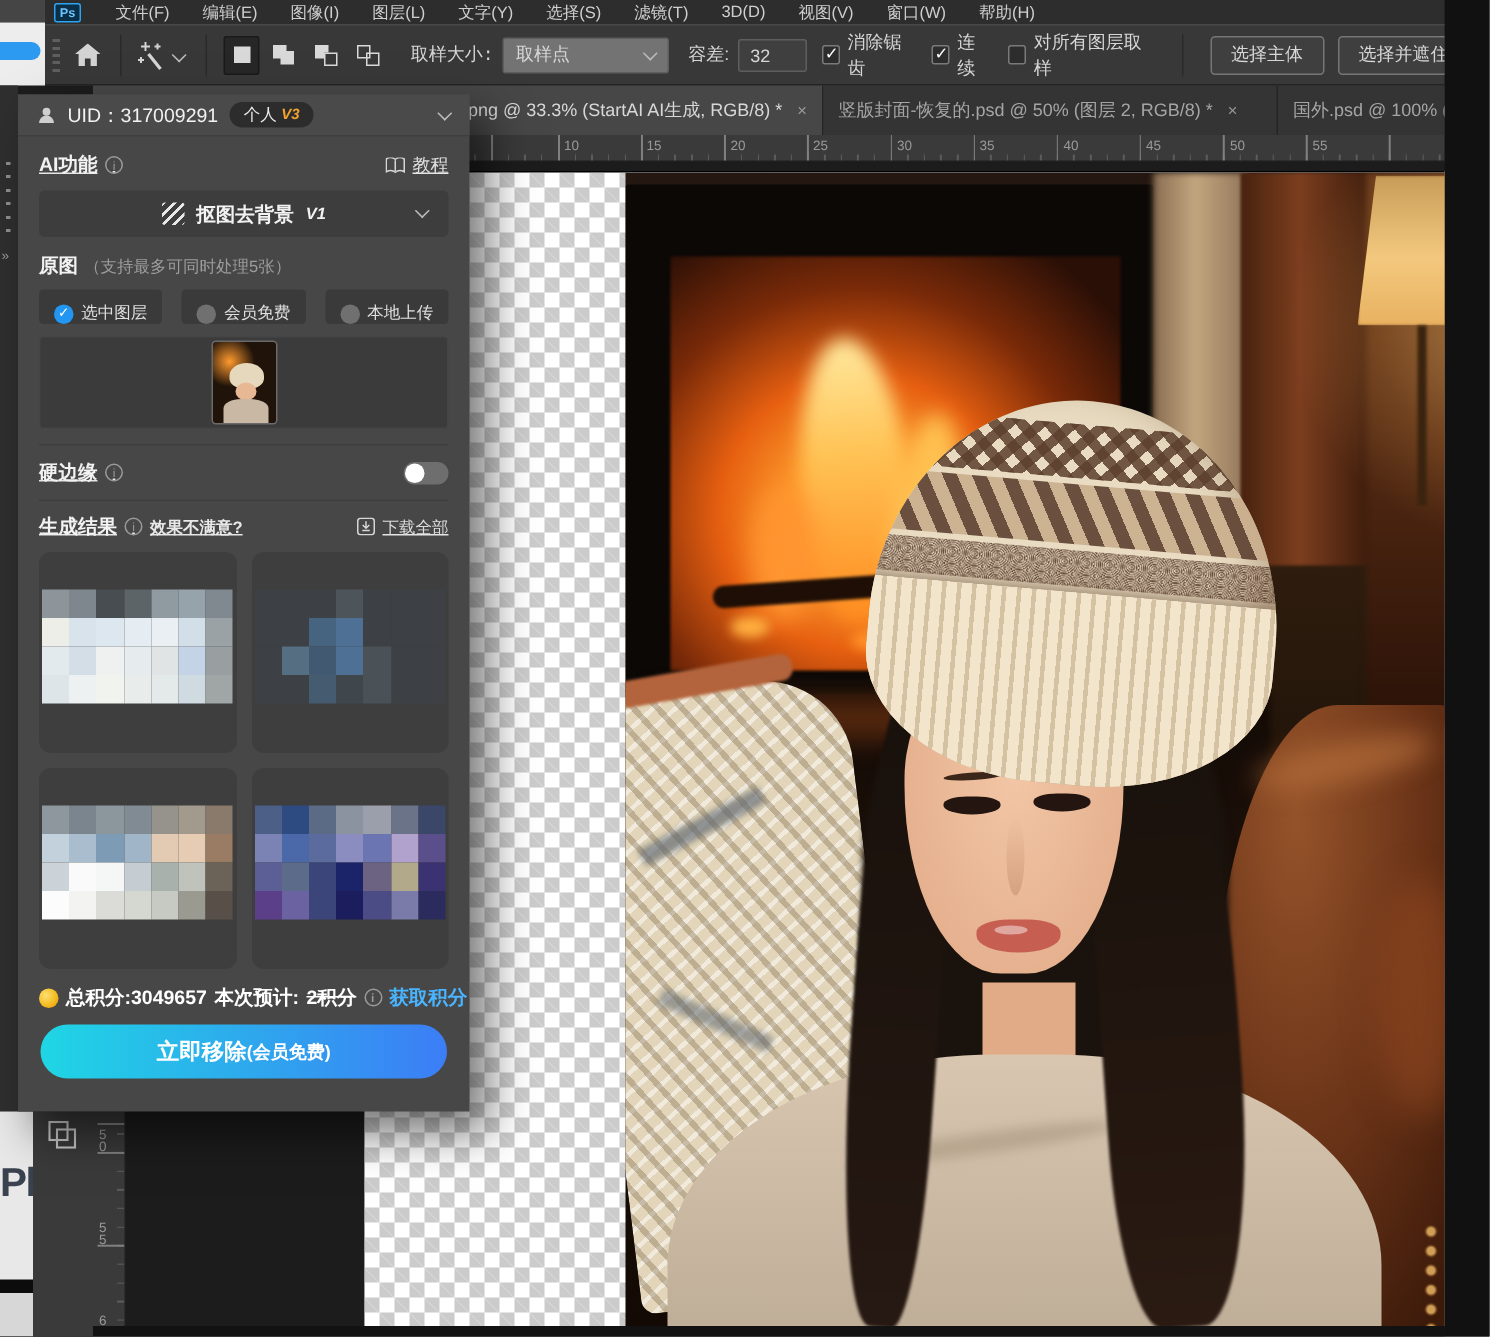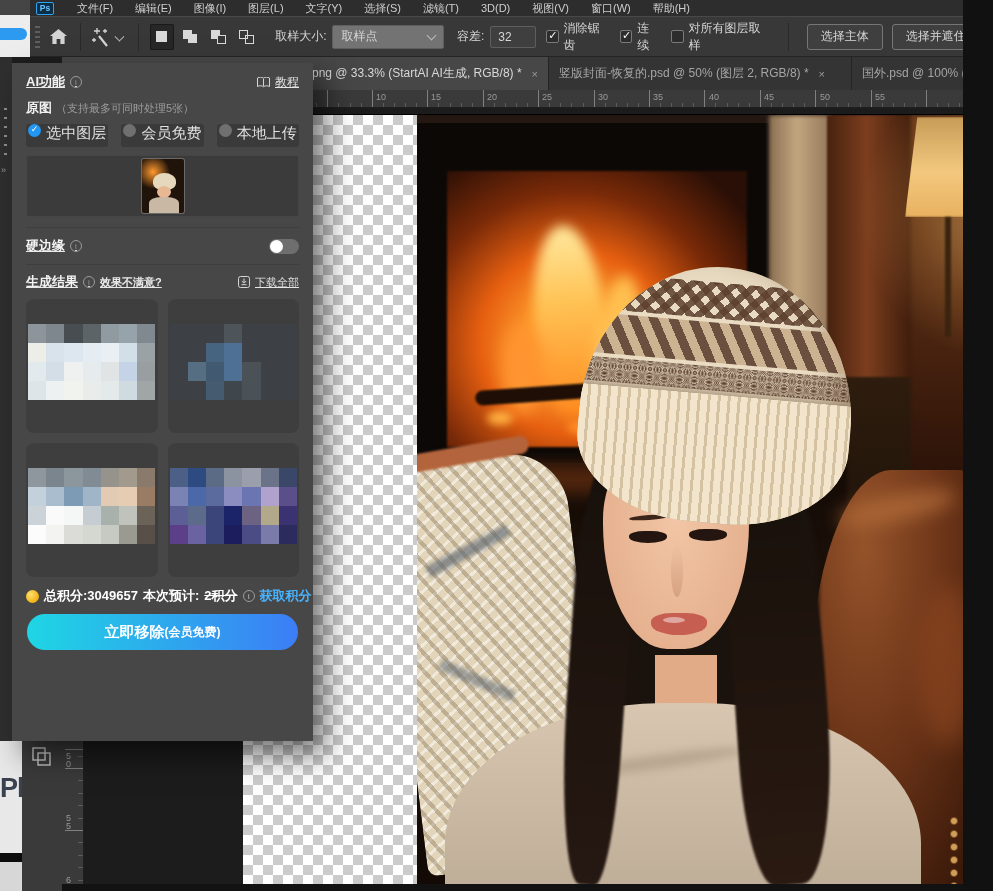--- a/index.html
+++ b/index.html
@@ -148,21 +148,21 @@
   .bold13 { font-weight:bold; font-size:13px; color:#f2f2f2; }
   .info { width:12px; height:12px; border:1px solid #9a9a9a; border-radius:50%; color:#9a9a9a; font-size:8px; display:inline-flex; align-items:center; justify-content:center; margin-left:5px; flex:none; }
   .tut { margin-left:auto; display:flex; align-items:center; gap:5px; color:#e0e0e0; font-size:12px; }
   .feature-btn { position:relative; height:31px; background:#3d3d3d; border-radius:4px; display:flex; align-items:center; justify-content:center; gap:8px; margin-bottom:10px; }
   .stripes { width:15px; height:15px; background:repeating-linear-gradient(135deg,#e8e8e8 0 2px,#3d3d3d 2px 5px); border-radius:2px; }
   .feature-btn .chev { position:absolute; right:14px; top:13px; }
   .ver { font-style:italic; font-weight:bold; font-size:11px; color:#f2f2f2; }
   .src-head { margin:8px 0 7px; display:flex; align-items:baseline; gap:4px; }
   .hint { color:#9c9c9c; font-size:11px; }
   .radio-row { display:flex; gap:13px; margin-bottom:8px; }
-  .radio-btn { flex:1; height:23px; background:#3a3a3a; border-radius:3px; display:flex; align-items:flex-start; justify-content:center; gap:5px; color:#e0e0e0; font-size:15px; }
+  .radio-btn { flex:1; height:23px; background:#3a3a3a; border-radius:3px; display:flex; align-items:flex-end; justify-content:center; gap:5px; color:#e0e0e0; font-size:11px; }
   .rdot { width:13px; height:13px; border-radius:50%; background:#707070; flex:none; }
   .rdot.sel { background:#2196f3; position:relative; }
   .rdot.sel::after { content:"✓"; position:absolute; left:2.5px; top:-0.5px; color:#fff; font-size:9px; font-weight:bold; }
   .thumb-wrap { height:62px; background:#3b3b3b; border:1px solid #454545; border-radius:3px; display:flex; align-items:center; justify-content:center; margin-bottom:10px; }
   .thumb { position:relative; width:42px; height:54px; border-radius:2px; overflow:hidden; background:#20130a; box-shadow:0 0 0 1px #6a6a6a; }
   .thumb i { position:absolute; display:block; }
   .t-glow { left:-6px; top:-4px; width:34px; height:34px; background:radial-gradient(circle,#ff9a2e,transparent 70%); }
   .t-beanie { left:11px; top:14px; width:23px; height:17px; background:#e6d8bc; border-radius:50% 50% 40% 40%; }
   .t-face { left:15px; top:27px; width:14px; height:12px; background:#e8b894; border-radius:50%; }
   .t-body { left:7px; top:38px; width:30px; height:16px; background:#c9b8a4; border-radius:40% 40% 0 0; }
@@ -285,21 +285,21 @@
           <i class="f"></i>
           <i class="o"></i>
         </div>
       </div>
     <div class="mode-btn">
         <div class="sq-o">
           <i class="o" style="left:0;top:0;right:auto;bottom:auto;"></i>
           <i class="o" style="background:transparent;"></i>
         </div>
       </div>
-    <span class="opt-label" style="margin-left:14px;">取样大小:</span>
+    <span class="opt-label" style="margin-left:14px;font-family:Liberation Mono, monospace;">取样大小:</span>
     <div class="dropdown">
       <span>取样点</span>
       <div class="chev"></div>
     </div>
     <span class="opt-label" style="margin-left:13px;">容差:</span>
     <div class="num-input">
         <span>32</span>
       </div>
     <div class="cb-group">
       <div class="checkbox on"></div>
@@ -364,33 +364,51 @@
     </svg>
   </div>
   <div class="abs ph-sliver">
     <div class="ph-text">Ph</div>
     <div class="ph-black"></div>
     <div class="ph-gray"></div>
   </div>
 
   <div class="abs panel">
 
+    <div class="uid-row">
+      <svg width="12" height="12" viewBox="0 0 12 12">
+          <circle cx="6" cy="3.5" r="2.6" fill="#cfcfcf"></circle>
+          <path d="M1 11 a5 5 0 0 1 10 0 Z" fill="#cfcfcf"></path>
+        </svg>
+      <span class="uid-text">UID：317009291</span>
+      <div class="badge">
+        <span>个人</span>
+        <b>V3</b>
+      </div>
+      <div class="chev uid-chev"></div>
+    </div>
 
     <div class="p-body">
       <div class="row ai-row">
         <span class="bold13">AI功能</span>
         <span class="info">i</span>
         <div class="tut">
           <svg width="13" height="11" viewBox="0 0 13 11">
               <path d="M0.5 1 C2.5 -0.2 5 -0.1 6.5 1.2 C8 -0.1 10.5 -0.2 12.5 1 V9.5 C10.5 8.4 8 8.5 6.5 9.8 C5 8.5 2.5 8.4 0.5 9.5 Z M6.5 1.8 V9" fill="none" stroke="#d6d6d6" stroke-width="1"></path>
             </svg>
           <span>教程</span>
         </div>
       </div>
 
+      <div class="feature-btn">
+        <div class="stripes"></div>
+        <span class="bold13">抠图去背景</span>
+        <span class="ver">V1</span>
+        <div class="chev"></div>
+      </div>
 
       <div class="src-head">
         <span class="bold13">原图</span>
         <span class="hint">（支持最多可同时处理5张）</span>
       </div>
       <div class="radio-row">
         <div class="radio-btn">
           <div class="rdot sel"></div>
           <span>选中图层</span>
         </div>

